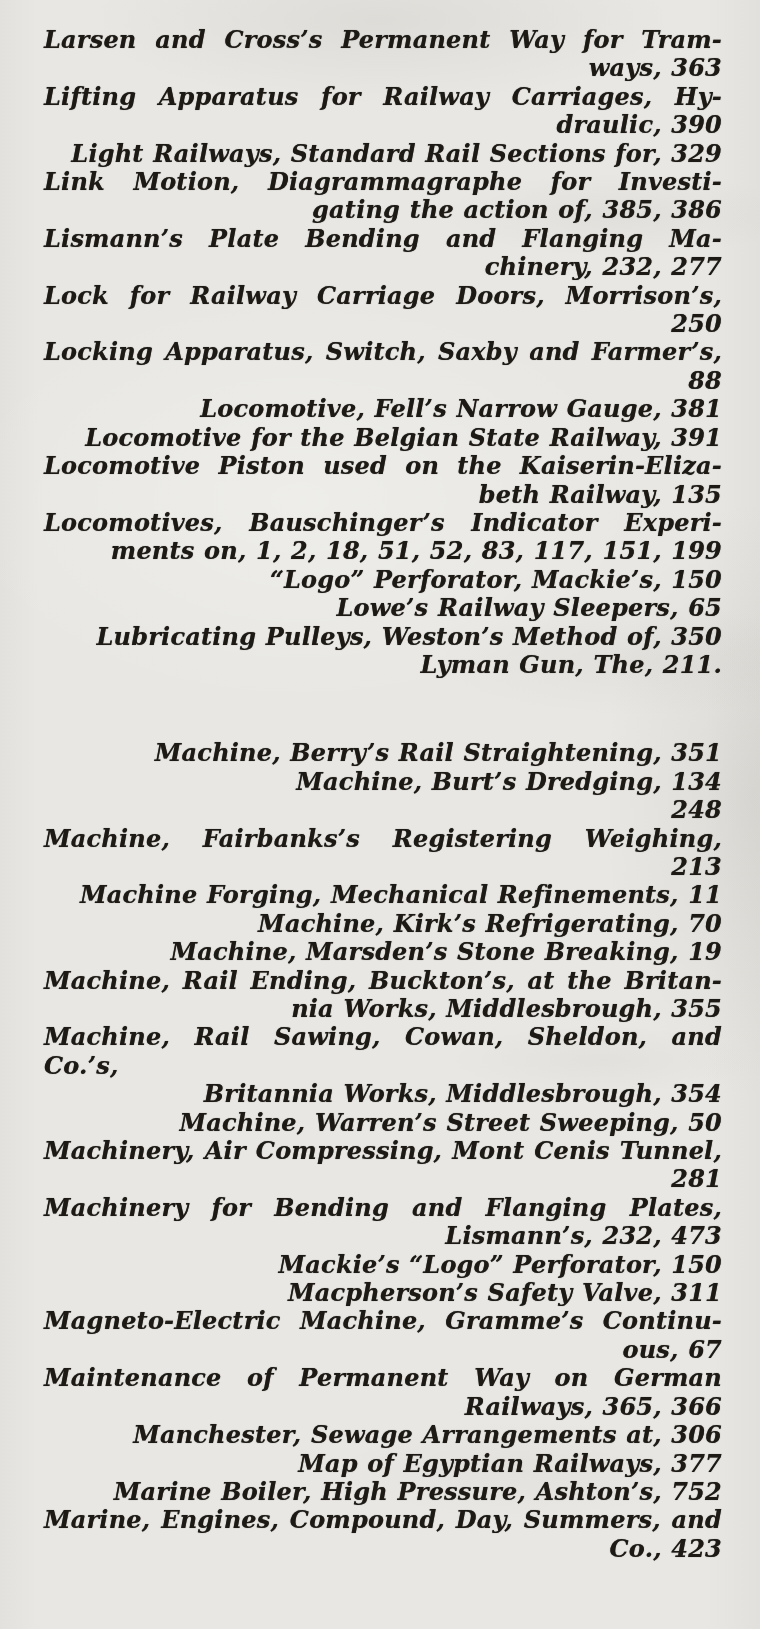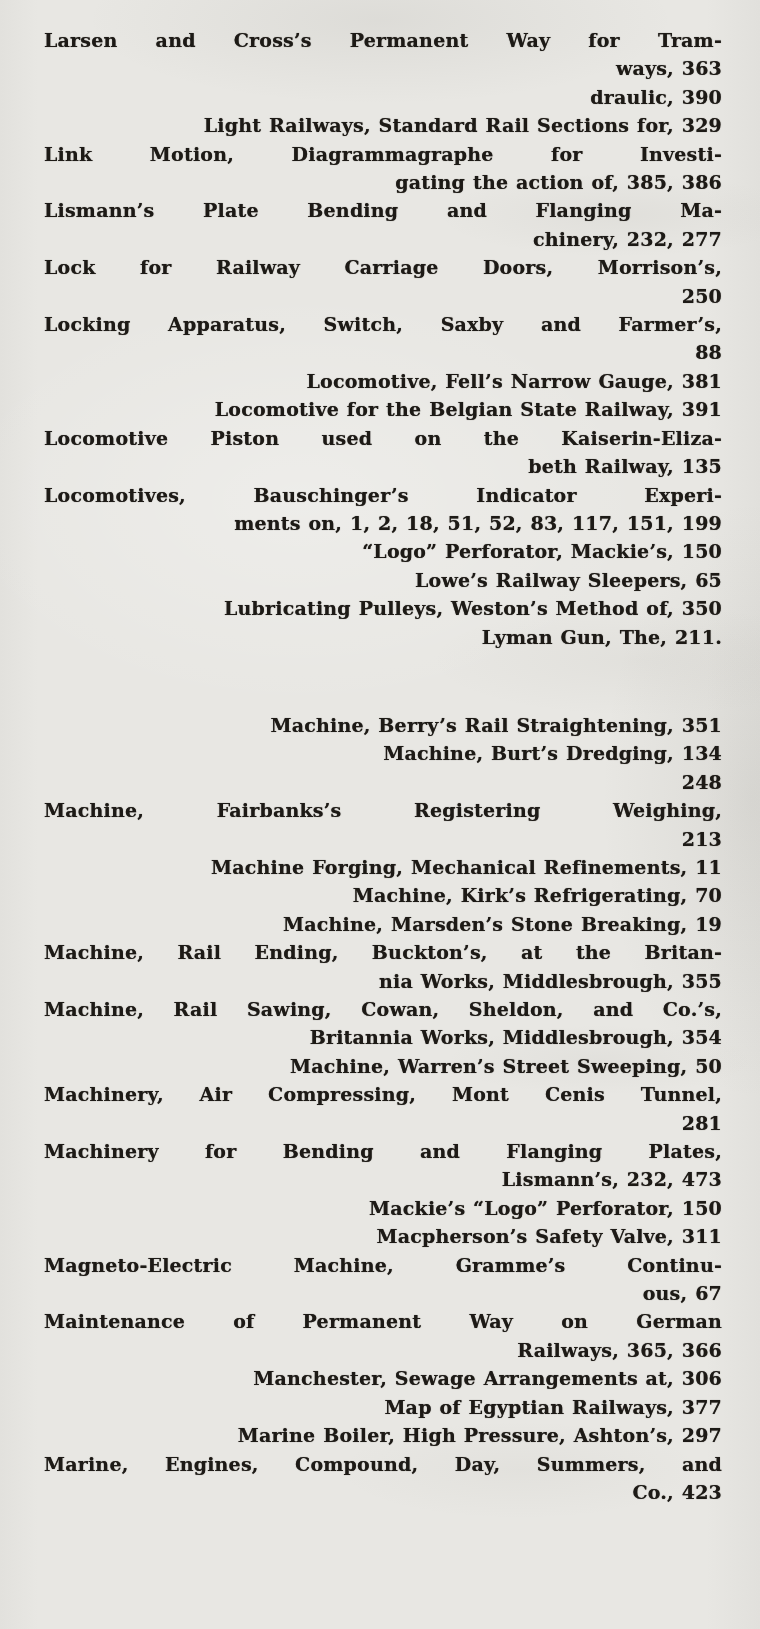--- a/index.html
+++ b/index.html
@@ -24,25 +24,26 @@
       #e6e5e1;
     font-family: "DejaVu Serif", serif;
     font-weight: 700;
     color: #1d1a16;
   }
   .index {
     position: absolute;
     left: 44px;
     top: 26px;
     width: 678px;
-    font-size: 19px;
+    font-size: 24px;
     line-height: 28.4px;
     letter-spacing: 0.2px;
     word-spacing: 1px;
     text-shadow: 0 0 0.8px rgba(30,26,20,0.75);
+    font-style: italic;
   }
   .entry { margin: 0; }
   .entry.gap-before { margin-top: 60px; }
   .line { white-space: nowrap; text-align: right; }
   .line.just {
     white-space: normal;
     text-align: justify;
     text-align-last: justify;
   }
   .line.cont { padding-left: 26px; }
@@ -50,20 +51,21 @@
 </head>
 <body>
 
 <div class="page">
   <div class="index">
       <div class="entry">
         <div class="line just">Larsen and Cross’s Permanent Way for Tram-</div>
         <div class="line cont">ways, 363</div>
       </div>
       <div class="entry">
+        <div class="line just">Lifting Apparatus for Railway Carriages, Hy-</div>
         <div class="line cont">draulic, 390</div>
       </div>
       <div class="entry">
         <div class="line">Light Railways, Standard Rail Sections for, 329</div>
       </div>
       <div class="entry">
         <div class="line just">Link Motion, Diagrammagraphe for Investi-</div>
         <div class="line cont">gating the action of, 385, 386</div>
       </div>
       <div class="entry">
@@ -159,20 +161,20 @@
         <div class="line just">Maintenance of Permanent Way on German</div>
         <div class="line cont">Railways, 365, 366</div>
       </div>
       <div class="entry">
         <div class="line">Manchester, Sewage Arrangements at, 306</div>
       </div>
       <div class="entry">
         <div class="line">Map of Egyptian Railways, 377</div>
       </div>
       <div class="entry">
-        <div class="line">Marine Boiler, High Pressure, Ashton’s, 297</div>
+        <div class="line">Marine Boiler, High Pressure, Ashton’s, 752</div>
       </div>
       <div class="entry">
         <div class="line just">Marine, Engines, Compound, Day, Summers, and</div>
         <div class="line cont">Co., 423</div>
       </div>
     </div>
 </div>
 
 </body></html>

